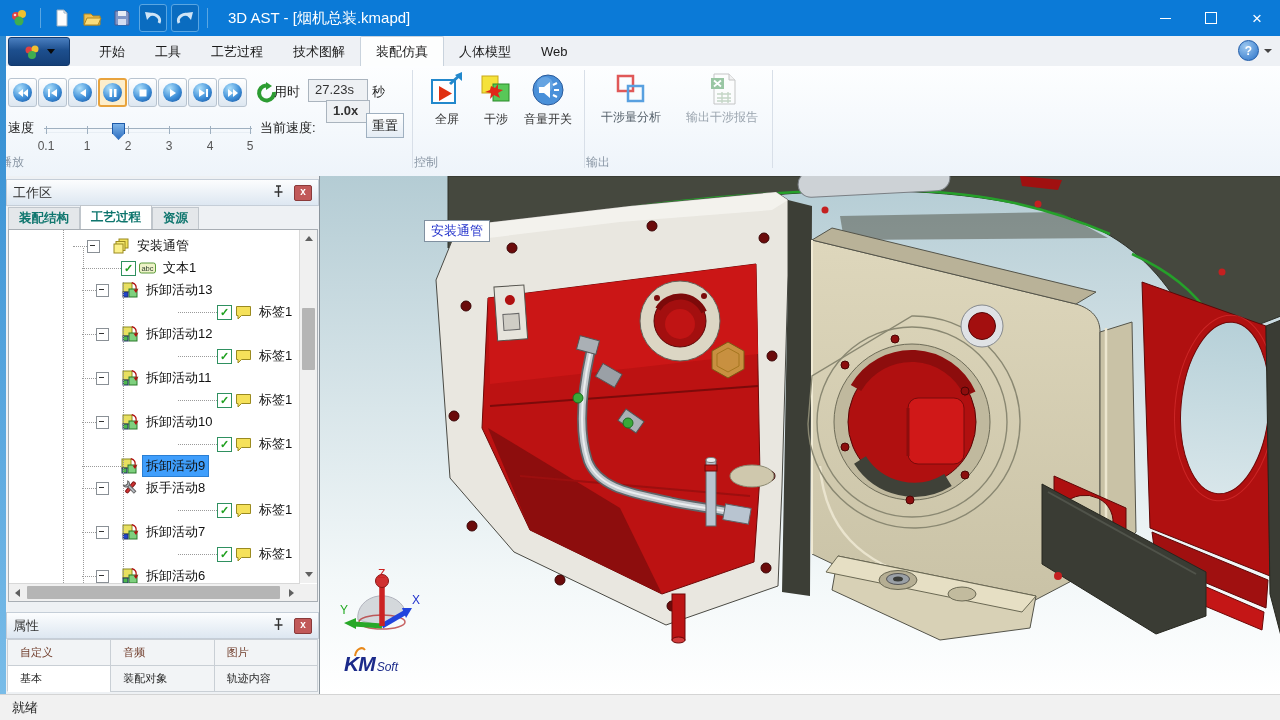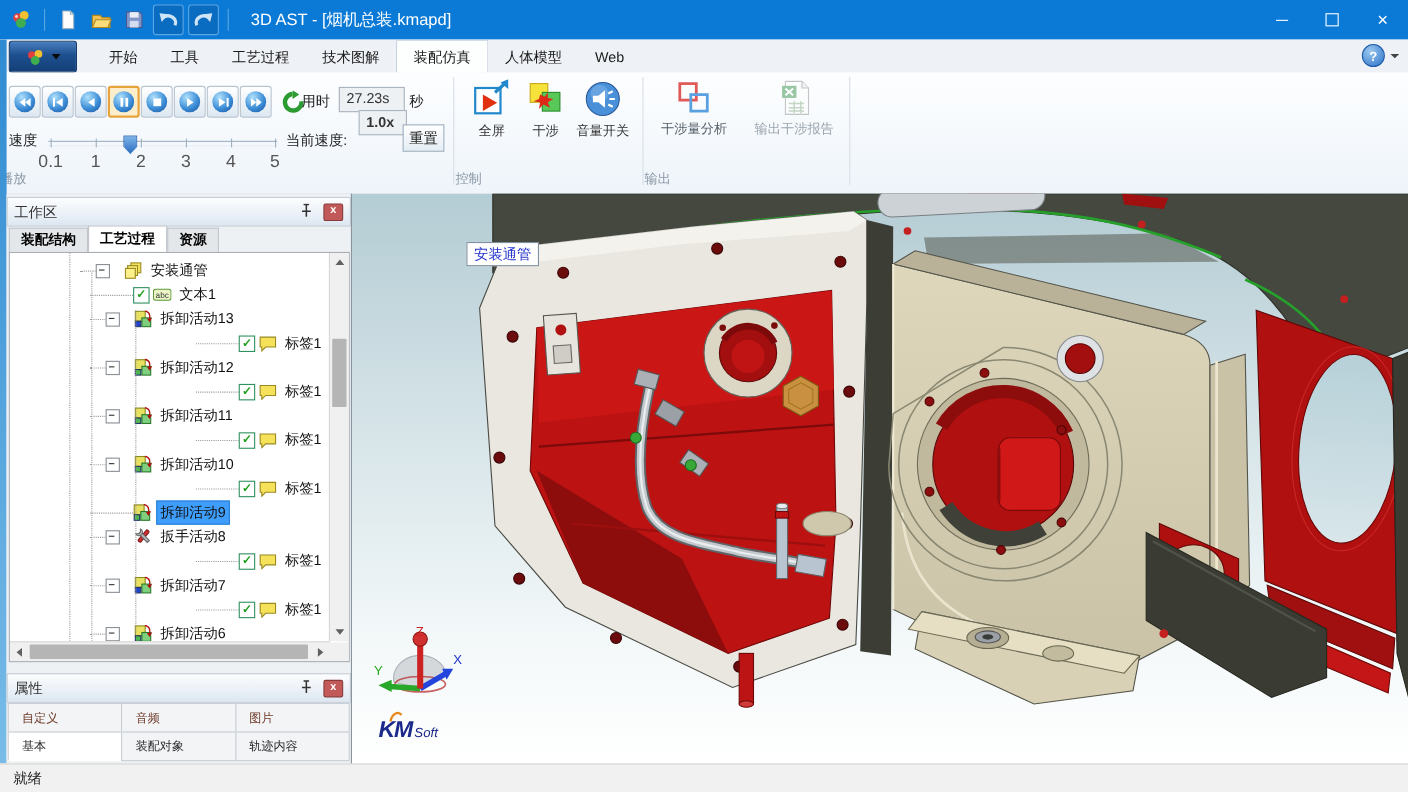--- a/index.html
+++ b/index.html
@@ -37,38 +37,38 @@
   .pbtn.hl{border:2px solid #e8a33d;background:#fdeecb;width:25px;height:25px;}
   .orb{width:19px;height:19px;border-radius:50%;background:radial-gradient(circle at 35% 28%,#aee0fb,#3f8fd8 55%,#14529e);display:flex;align-items:center;justify-content:center;}
   .loopbtn{width:28px;height:27px;display:flex;align-items:center;justify-content:center;margin-left:4px;}
   .fieldbox{background:#eef1f4;border:1px solid #aab4be;color:#333;display:inline-block;text-align:left;padding:2px 6px;}
   .pb-time{position:absolute;left:274px;top:17px;}
   .pb-timebox{position:absolute;left:308px;top:13px;width:46px;height:17px;}
   .pb-unit{position:absolute;left:372px;top:17px;}
   .pb-speedlbl{position:absolute;left:8px;top:53px;}
   .sl-track{position:absolute;left:44px;top:62px;width:208px;height:3px;border-top:1px solid #9fb0c0;border-bottom:1px solid #e8eef4;}
   .sl-tick{position:absolute;top:-3px;width:1px;height:8px;background:#9fb0c0;}
-  .sl-ticklbl{position:absolute;top:10px;transform:translateX(-50%);color:#555;font-size:16px;}
+  .sl-ticklbl{position:absolute;top:10px;transform:translateX(-50%);color:#555;font-size:12px;}
   .sl-thumb{position:absolute;left:68px;top:-6px;width:11px;height:15px;background:linear-gradient(#7db4ea,#2f6fc0);border:1px solid #1d5aa8;clip-path:polygon(0 0,100% 0,100% 60%,50% 100%,0 60%);}
   .pb-curlbl{position:absolute;left:260px;top:53px;}
   .pb-curbox{position:absolute;left:326px;top:34px;width:30px;height:17px;font-weight:bold;}
   .resetbtn{position:absolute;left:366px;top:47px;width:36px;height:23px;border:1px solid #9fb0c0;background:linear-gradient(#ffffff,#e4ecf4);text-align:center;line-height:23px;color:#222;}
   
   .bigbtn{position:absolute;top:6px;width:54px;display:flex;flex-direction:column;align-items:center;gap:3px;}
   .bigbtn .blabel{font-size:12px;color:#333;white-space:nowrap;}
   .bigbtn.disabled .blabel{color:#9aa4ae;}
   
   .edge-left{position:absolute;left:0;top:36px;width:6px;height:658px;background:linear-gradient(180deg,#2f8bd1,#79bce8);}
   .panel{position:absolute;left:6px;width:313px;background:#eef1f4;}
   .phead{height:25px;background:linear-gradient(#fcfdfe,#dde7f1);border:1px solid #c5ced8;display:flex;align-items:center;padding:0 6px;}
   .phead .ptitle{flex:1;color:#333;}
   .pin{margin-right:10px;}
   .closebox{width:16px;height:14px;background:#c15959;border:1px solid #8a3a3a;border-radius:2px;color:#fff;font-size:10px;line-height:12px;text-align:center;font-weight:bold;}
   .wtabs{display:flex;align-items:flex-end;height:23px;padding-left:2px;}
-  .wtab{padding:0 10px;height:21px;line-height:21px;font-weight:bold;font-size:12.5px;background:#e4e7ea;border:1px solid #c0c6cc;border-bottom:none;color:#000000;}
+  .wtab{padding:0 10px;height:21px;line-height:21px;font-weight:bold;font-size:12.5px;background:#e4e7ea;border:1px solid #c0c6cc;border-bottom:none;color:#0f766e;}
   .wtab.active{background:#fff;height:23px;line-height:23px;}
   .treebox{position:relative;margin:0 1px 0 2px;height:371px;background:#fff;border:1px solid #a8aeb4;overflow:hidden;}
   .trows{position:absolute;left:0;top:0;right:18px;bottom:18px;overflow:hidden;padding-top:5px;}
   .guide{position:absolute;border-left:1px dotted #9a9a9a;}
   .trow{height:22px;display:flex;align-items:center;white-space:nowrap;}
   .trow.lvl0{padding-left:64px;} .trow.lvl1{padding-left:73px;} .trow.lvl2{padding-left:138px;margin-left:31px;}
   .stub{width:14px;border-top:1px dotted #9a9a9a;height:0;flex:none;}
   .stub.wide{width:39px;}
   .expander{width:11px;height:11px;border:1px solid #8a9096;background:#fff;flex:none;position:relative;margin-right:13px;}
   .expander::after{content:"";position:absolute;left:2px;top:4px;width:5px;height:1px;background:#333;}

